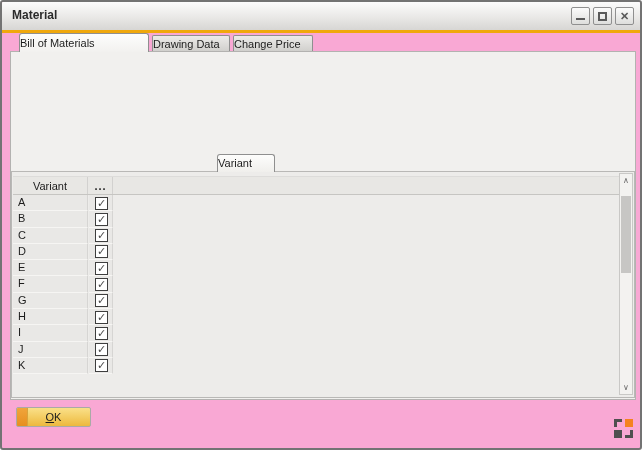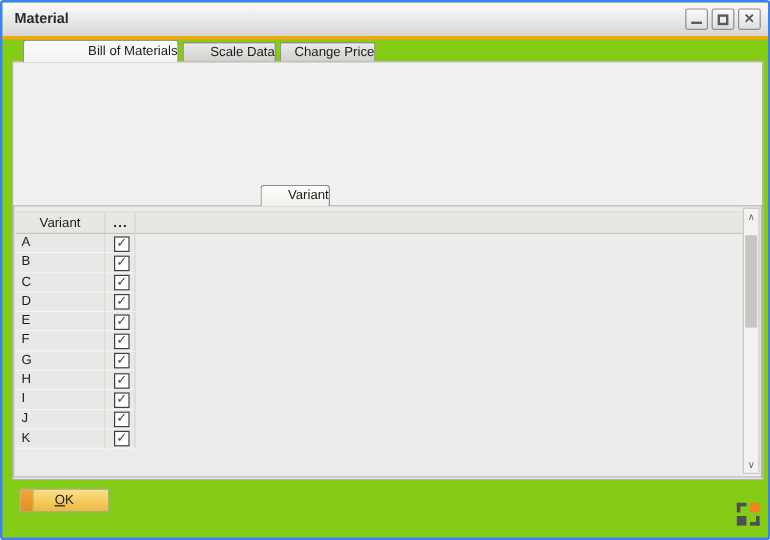--- a/index.html
+++ b/index.html
@@ -4,22 +4,22 @@
 <style>
   * { box-sizing: border-box; margin: 0; padding: 0; }
   body {
     font-family: "Liberation Sans", sans-serif;
     background: #ffffff;
     -webkit-font-smoothing: antialiased;
   }
   .window {
     position: relative;
     width: 642px; height: 450px;
-    background: #84cc16;
-    border: 2px solid #3b82f6;
+    background: #f9a8d4;
+    border: 2px solid #737373;
     border-radius: 3px;
     overflow: hidden;
     font-size: 11px; color: #1c1c1c;
   }
   
   .titlebar {
     position: absolute; left: 0; top: 0; right: 0; height: 28px;
     background: linear-gradient(#fcfcfc, #e9e8e6 55%, #d7d6d4);
   }
   .title {
@@ -36,21 +36,21 @@
   .g-min { position: absolute; left: 4px; bottom: 4px; width: 9px; height: 2px; background: #5a5a5a; }
   .g-max { position: absolute; left: 4px; top: 4px; width: 9px; height: 9px; border: 2px solid #5a5a5a; }
   .g-close {
     position: absolute; left: 0; top: 0; width: 100%; height: 100%;
     text-align: center; line-height: 17px; font-size: 11px; font-weight: bold; color: #5a5a5a;
   }
   .goldbar { position: absolute; left: 0; top: 28px; right: 0; height: 3px; background: var(--accent); }
 
   
   .tab {
-    position: absolute; text-align: right; cursor: default;
+    position: absolute; text-align: left; cursor: default;
     border: 1px solid #8f8f8f; border-bottom: none;
   }
   .tab-inactive {
     top: 33px; height: 17px; line-height: 16px;
     background: linear-gradient(#ecebe9, #cfcecb);
     border-radius: 2px 2px 0 0; z-index: 1;
   }
   .tab-active-main {
     left: 17px; top: 31px; width: 130px; height: 19px; line-height: 18px;
     background: linear-gradient(#fdfdfc, #f2f1ef);
@@ -184,21 +184,21 @@
           <span class="g-max"></span>
         </div>
       <div class="wbtn">
           <span class="g-close">✕</span>
         </div>
     </div>
   </div>
   <div class="goldbar"></div>
 
   <div class="tab tab-active-main">Bill of Materials</div>
-  <div class="tab tab-inactive tab-master">Scale Data</div>
+  <div class="tab tab-inactive tab-master">Drawing Data</div>
   <div class="tab tab-inactive tab-scale">Change Price</div>
 
   <div class="panel"></div>
 
   <div class="flabel" style="left:10px;top:56px;width:121px;">Position</div>
   <div class="finput pos-input" style="left:137px;top:55px;width:102px;"><span class="sel">10</span></div>
   <div class="flabel" style="left:298px;top:56px;width:73px;">Change</div>
   <div class="cbox" style="left:373px;top:55px;"></div>
 
   <div class="flabel" style="left:10px;top:74px;width:121px;">Item</div>

